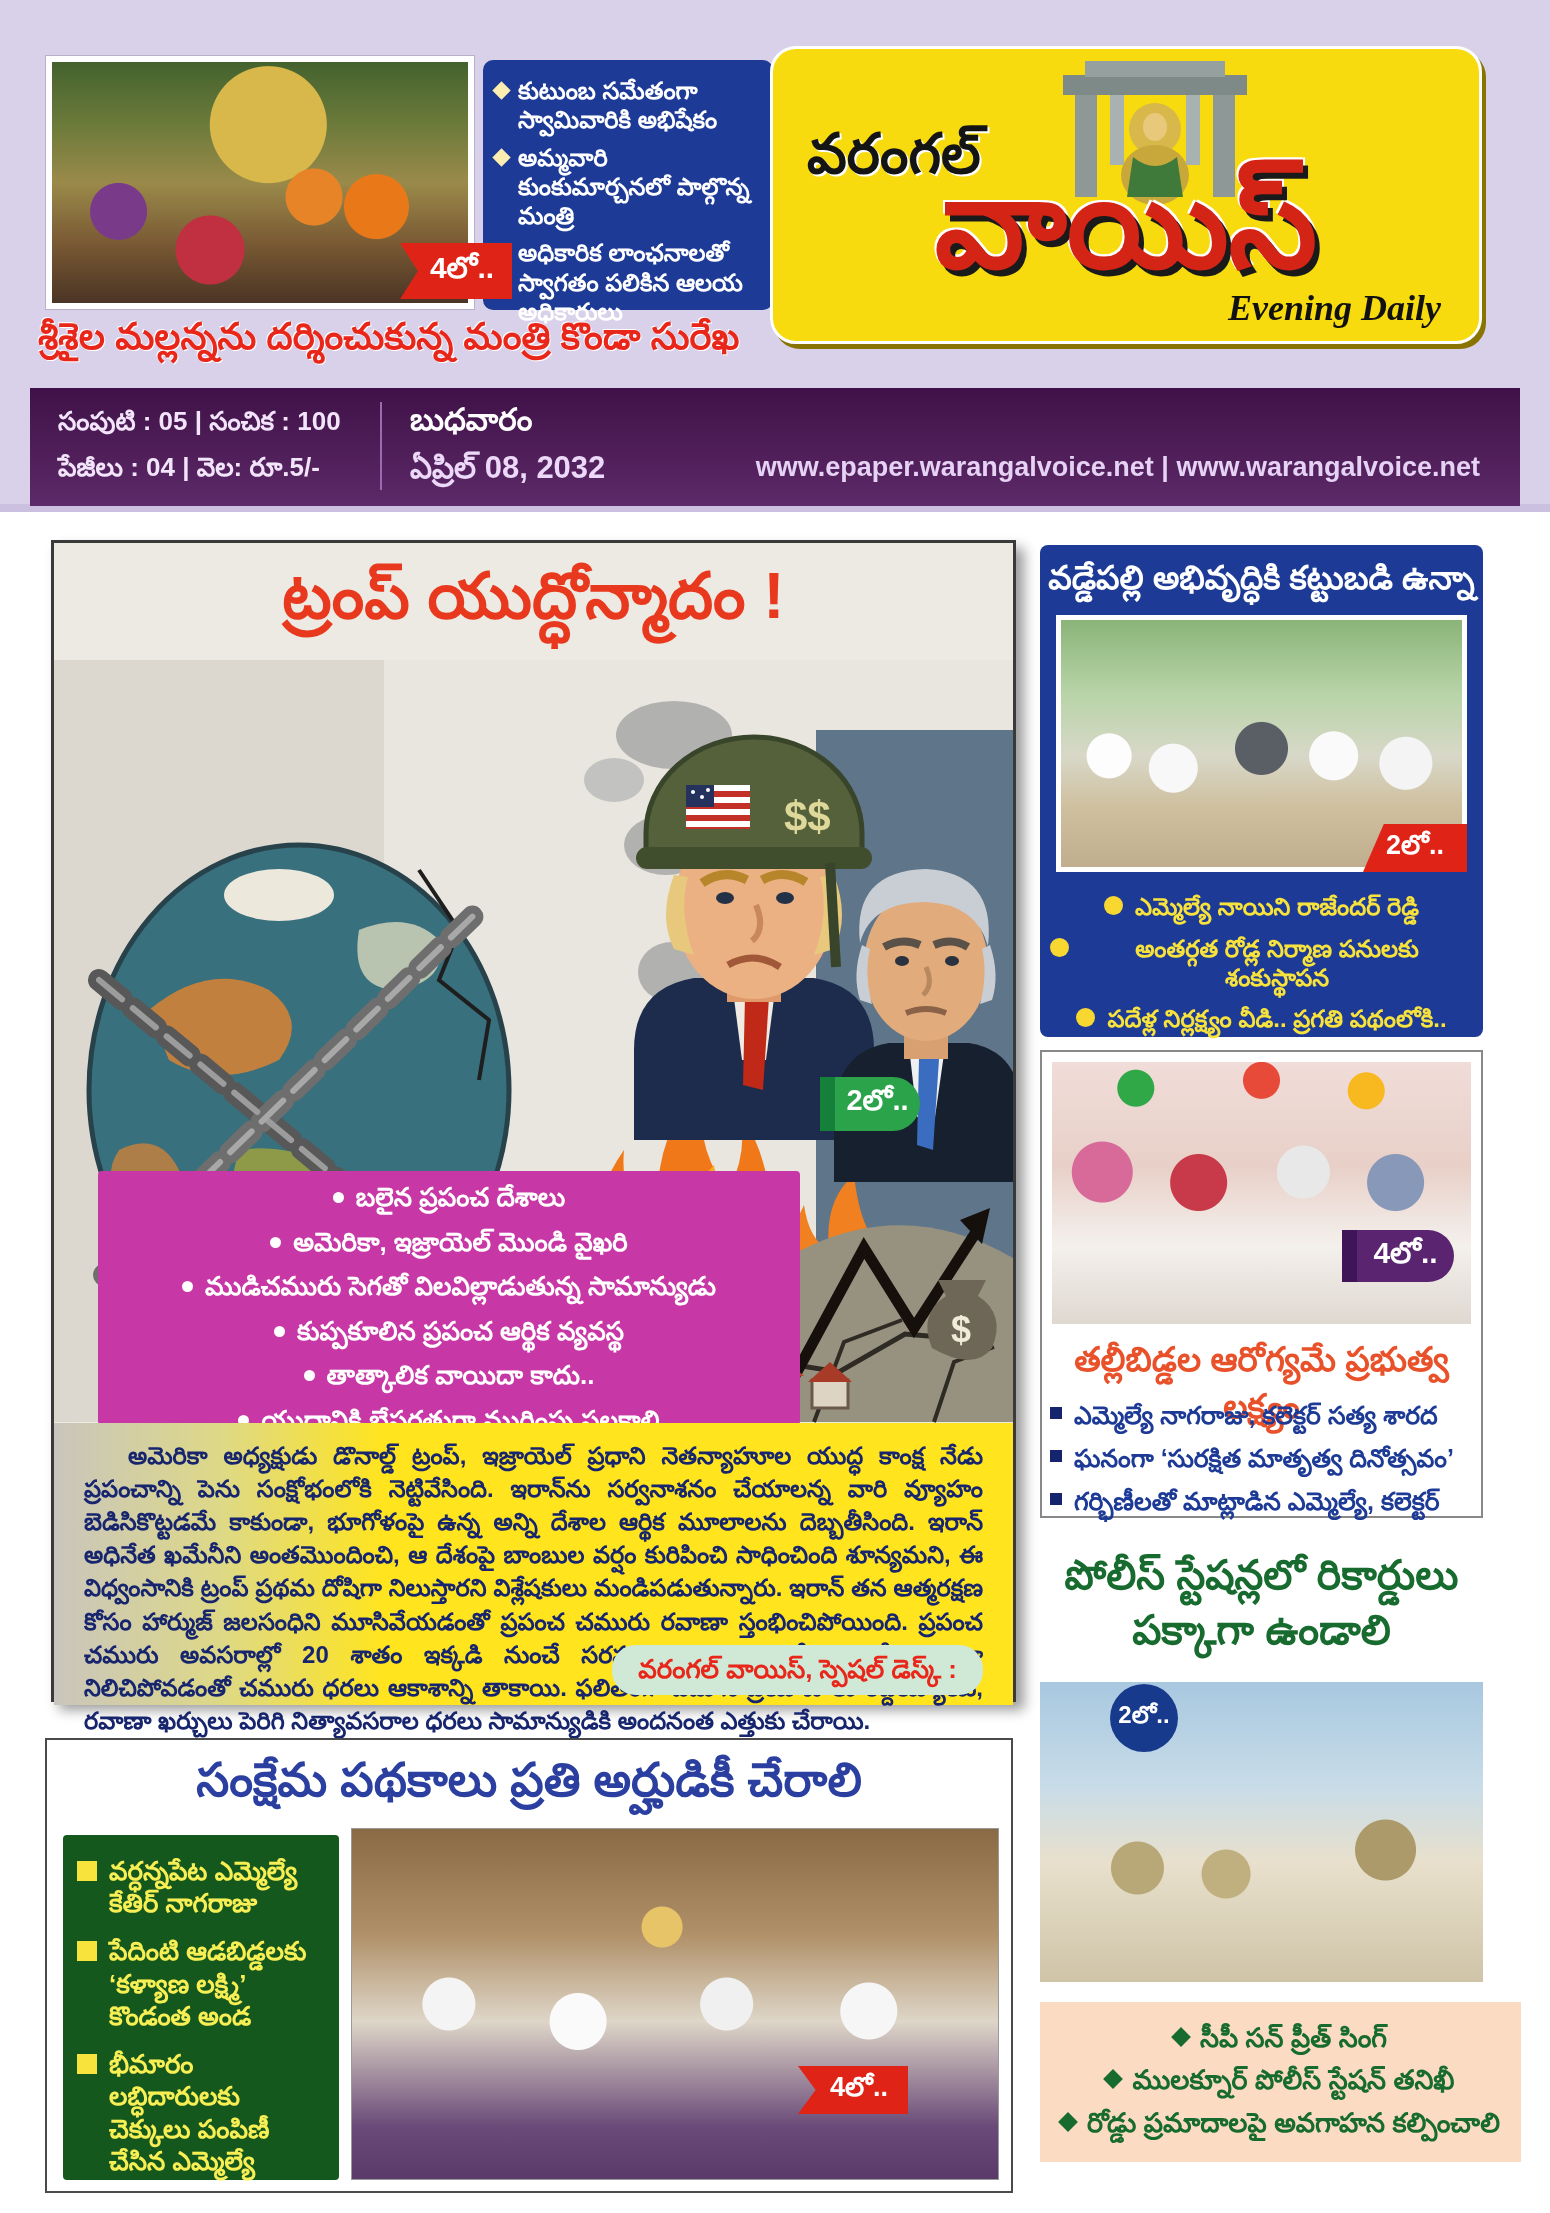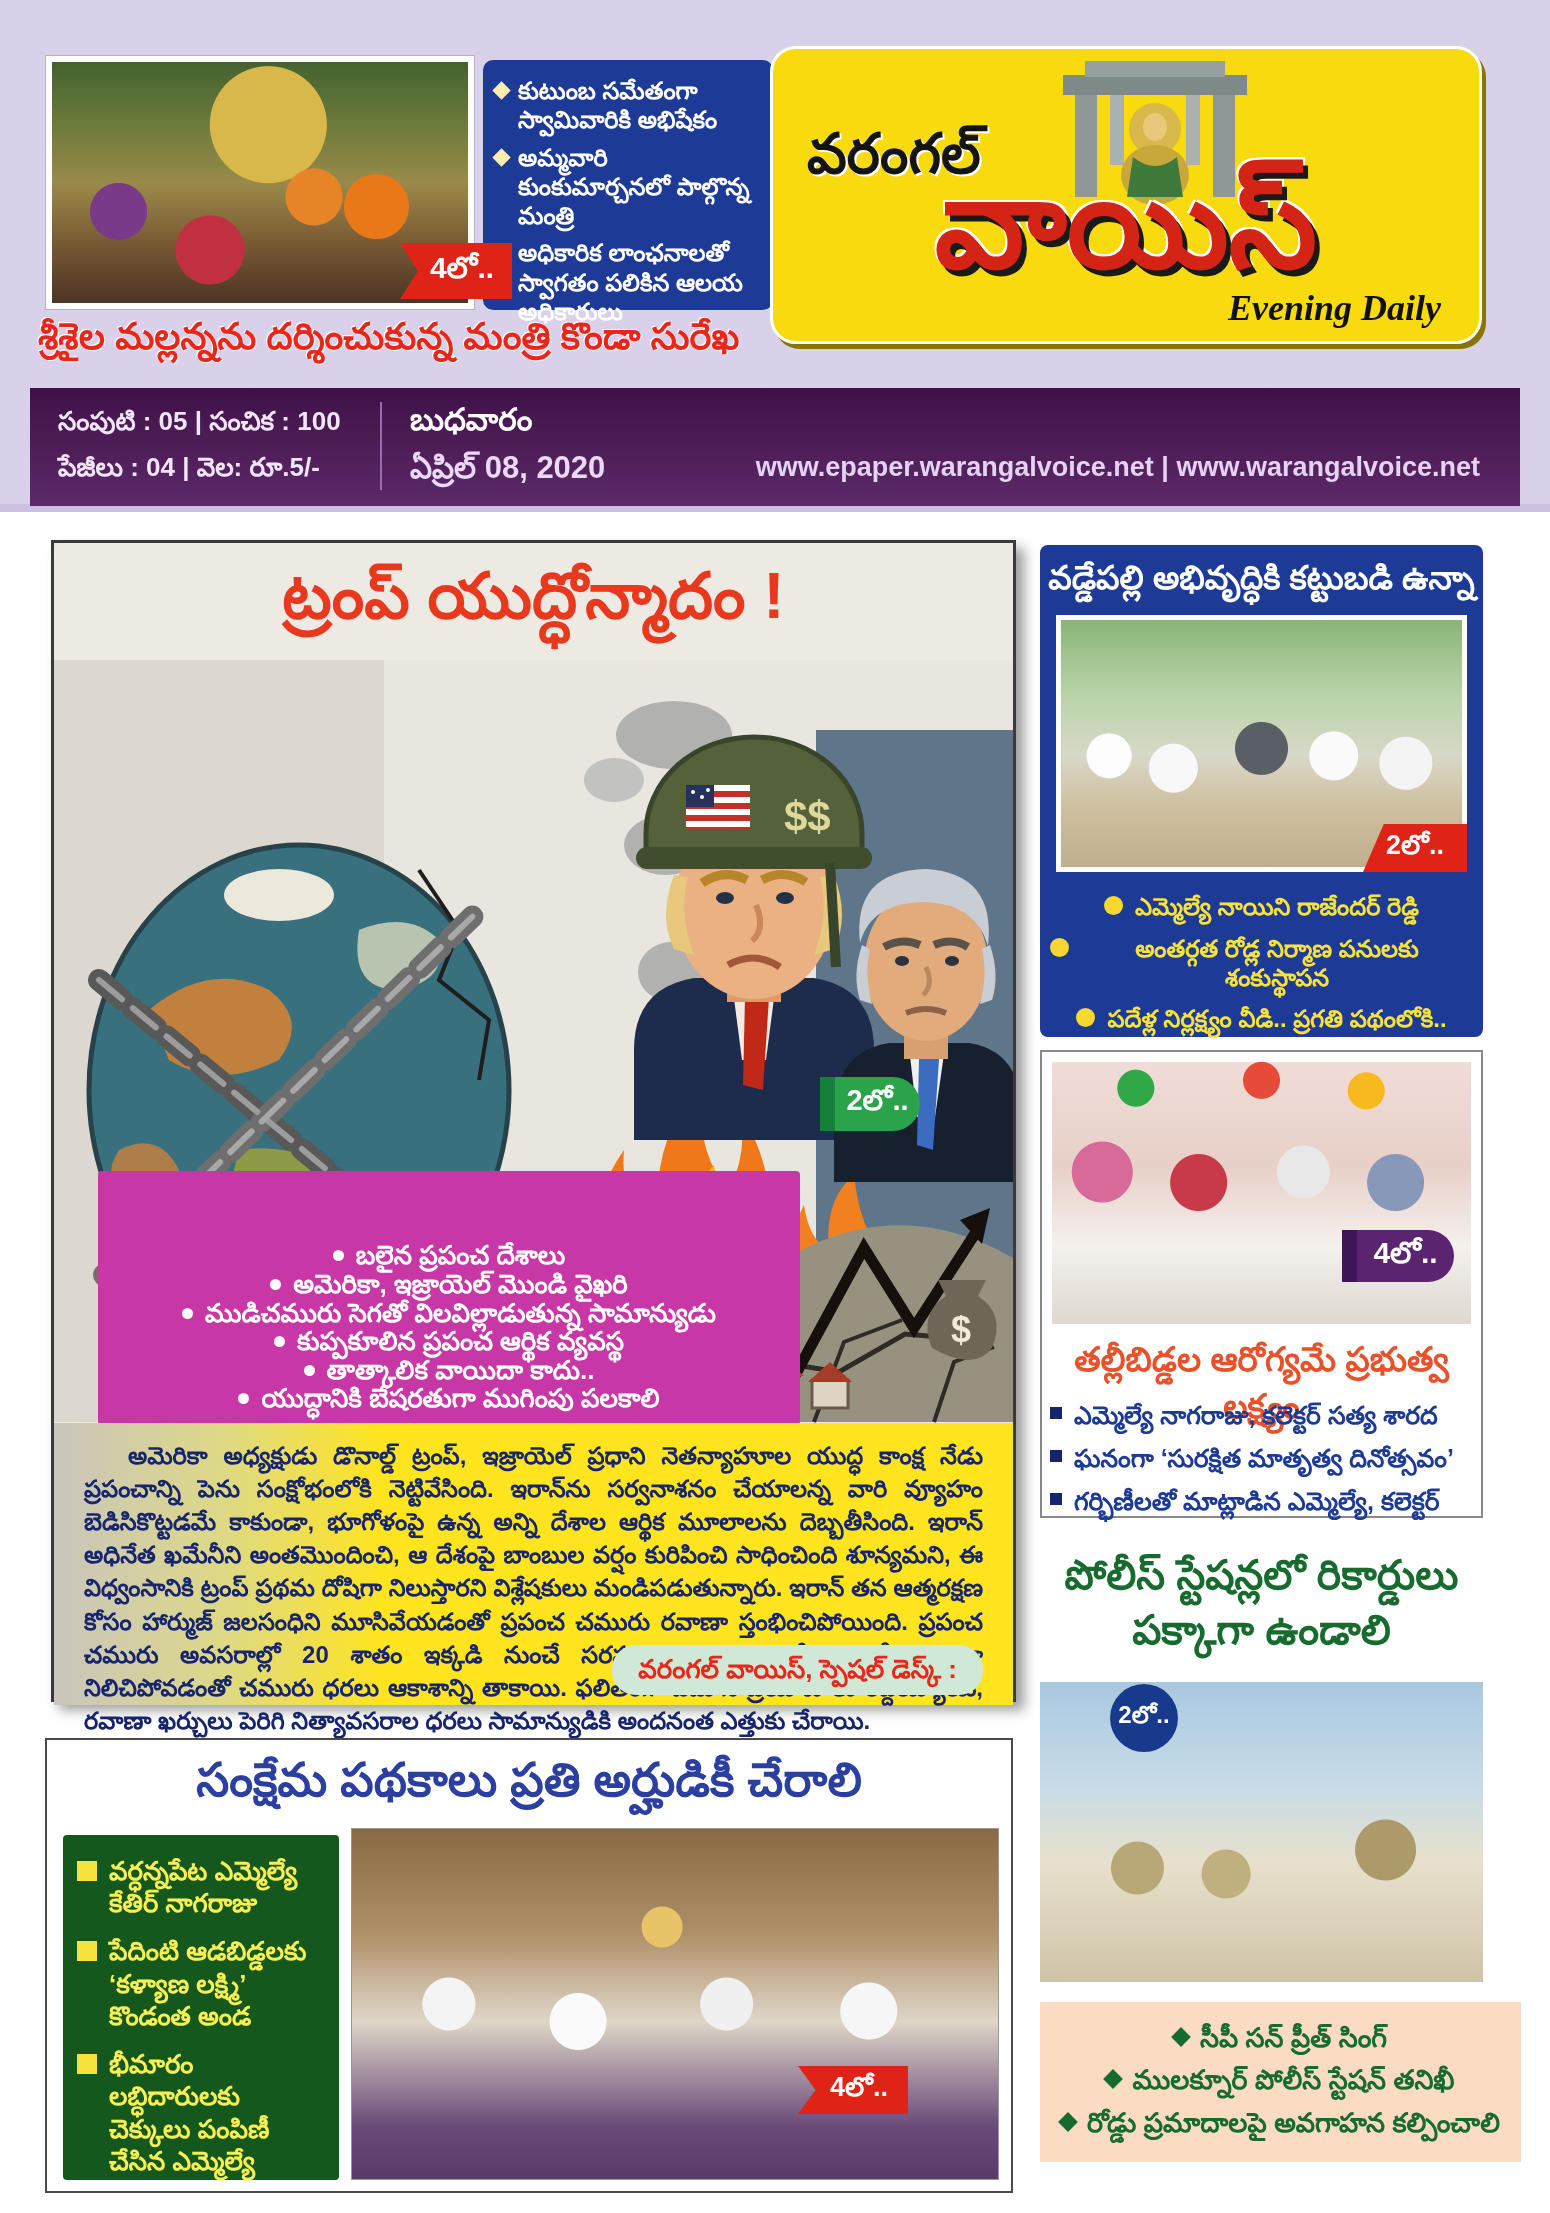--- a/index.html
+++ b/index.html
@@ -48,21 +48,21 @@
   .info-divider { position:absolute; left:350px; top:14px; width:2px; height:88px; background:#9a6cae; }
   #info-day { left:380px; top:14px; font-size:31px; color:#ffffff; }
   #info-date { left:380px; top:62px; font-size:31px; color:#ecd8f8; }
   #info-sites { right:40px; top:64px; font-size:27px; color:#e6d2f4; }
 
   
   .lead-box { position:absolute; left:51px; top:540px; width:965px; height:1162px; background:#edeae3; border:3px solid #3a3a3a; box-shadow:8px 8px 12px rgba(0,0,0,.4); }
   .lead-title { position:absolute; left:0; top:16px; width:100%; text-align:center; font-size:64px; font-weight:bold; color:#e8391f; }
   .lead-art { position:absolute; left:0; top:116px; width:959px; height:764px; overflow:hidden; }
   #lead-badge { left:766px; top:534px; width:100px; height:54px; font-size:29px; }
-  .lead-highlights { position:absolute; left:44px; top:628px; width:702px; height:254px; background:#c837a6; border-radius:4px; list-style:none; display:flex; flex-direction:column; justify-content:flex-end; padding:12px 8px; }
+  .lead-highlights { position:absolute; left:44px; top:628px; width:702px; height:254px; background:#c837a6; border-radius:4px; list-style:none; display:flex; flex-direction:column; justify-content:flex-start; padding:12px 8px;gap:16px; }
   .lead-highlights li { text-align:center; color:#fff; font-weight:bold; font-size:26px; line-height:1.1; }
   .lead-highlights .dot { display:inline-block; width:11px; height:11px; border-radius:50%; background:#fff; margin:0 12px 3px 0; }
   .lead-body { position:absolute; left:0; top:880px; width:100%; height:282px; background:linear-gradient(90deg,#c9c5bd 0,#ded985 170px,#ffe41e 330px); padding:16px 30px; font-size:24px; font-weight:bold; color:#17256e; line-height:1.38; text-align:justify; text-indent:44px; }
   .lead-byline { position:absolute; right:30px; bottom:10px; background:#cfe9d6; border-radius:24px; padding:7px 26px; font-size:26px; font-weight:bold; color:#e8261a; text-indent:0; }
 
   
   .welfare-box { position:absolute; left:45px; top:1738px; width:968px; height:455px; border:2px solid #4a4a4a; background:#fff; }
   .welfare-title { position:absolute; top:12px; width:100%; text-align:center; font-size:47px; font-weight:bold; color:#2b3fa0; }
   .welfare-points { position:absolute; left:16px; top:95px; width:276px; height:345px; background:#15581d; border-radius:4px; padding:20px 14px; list-style:none; }
   .welfare-points li { display:flex; gap:12px; margin-bottom:16px; color:#f8ef54; font-weight:bold; font-size:26px; line-height:1.24; }
@@ -171,21 +171,21 @@
       <div class="mast-city">వరంగల్</div>
       <div class="mast-name">వాయిస్</div>
       <div class="mast-tagline">Evening Daily</div>
     </div>
 
     <div class="infobar">
       <div class="info-line" id="info-vol">సంపుటి : 05 | సంచిక : 100</div>
       <div class="info-line" id="info-pages">పేజీలు : 04 | వెల: రూ.5/-</div>
       <div class="info-divider"></div>
       <div class="info-line" id="info-day">బుధవారం</div>
-      <div class="info-line" id="info-date">ఏప్రిల్ 08, 2020</div>
+      <div class="info-line" id="info-date">ఏప్రిల్ 08, 2032</div>
       <div class="info-line" id="info-sites">www.epaper.warangalvoice.net | www.warangalvoice.net</div>
     </div>
   </div>
 
   <div class="lead-box">
     <div class="lead-title">ట్రంప్ యుద్ధోన్మాదం !</div>
 
     <div class="lead-art">
       <svg viewBox="0 0 959 762" width="959" height="764">
         <rect width="959" height="762" fill="#e9e6df"></rect>

